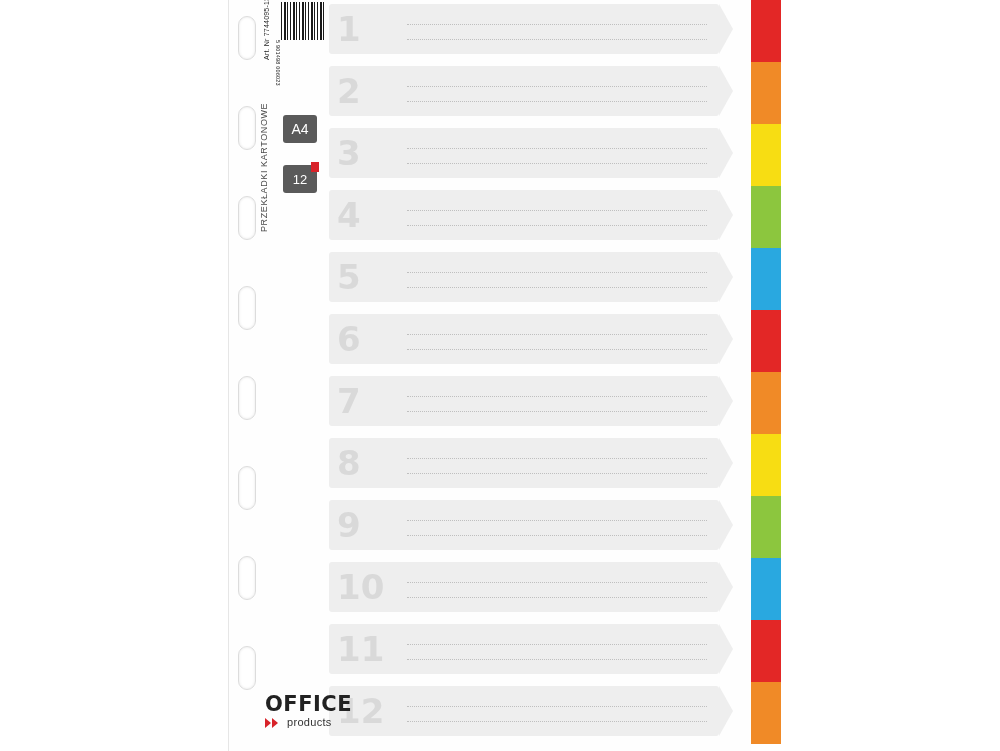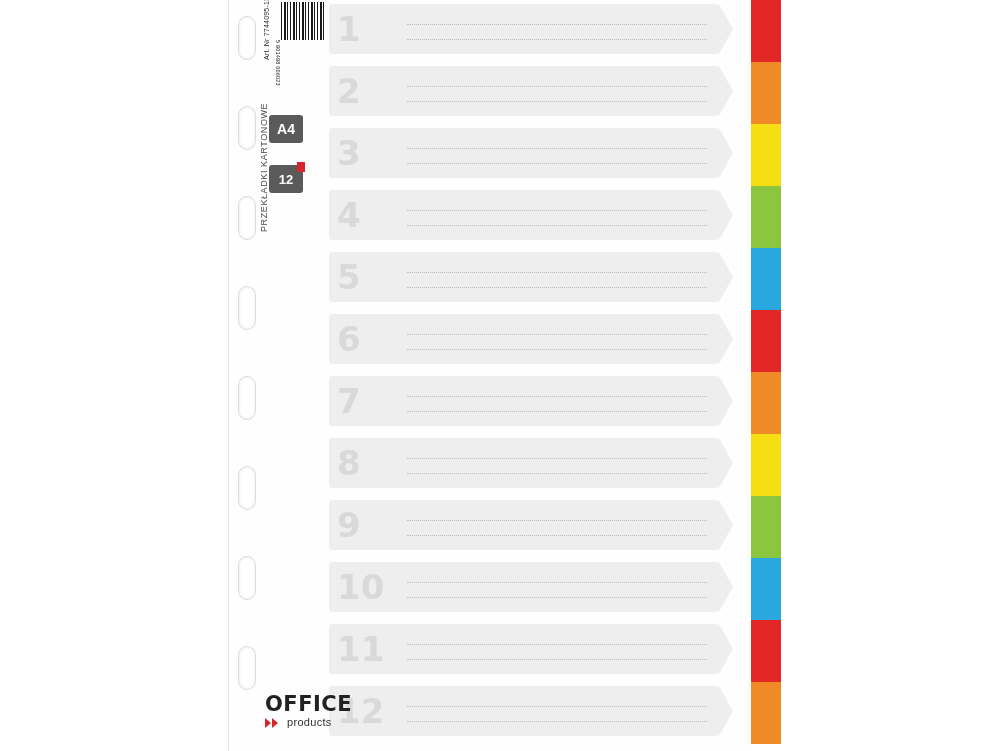--- a/index.html
+++ b/index.html
@@ -116,21 +116,22 @@
 
   
   .badge {
     position: absolute;
     background: #5a5a5a;
     color: #ffffff;
     border-radius: 3px;
     display: flex;
     align-items: center;
     justify-content: center;
-    font-weight: bold;
+    font-weight: normal;
+    margin-left: 14px;
   }
   .badge-a4 {
     left: 40px;
     top: 115px;
     width: 34px;
     height: 28px;
     font-size: 14px;
   }
   .badge-count {
     left: 40px;

